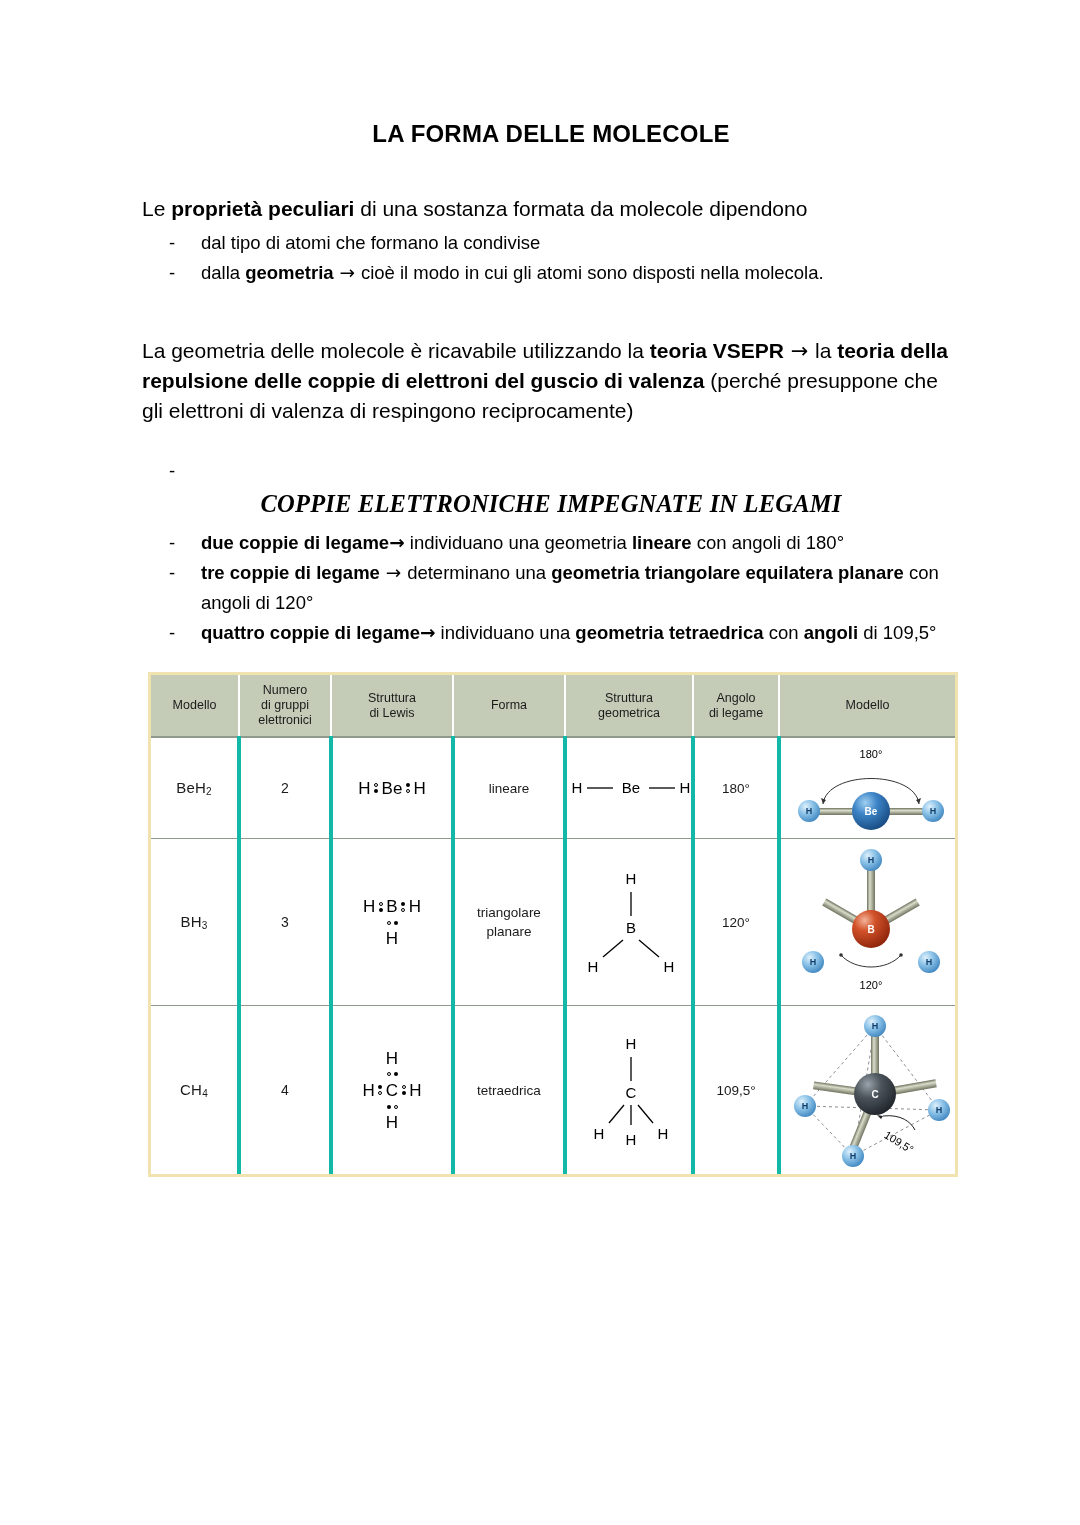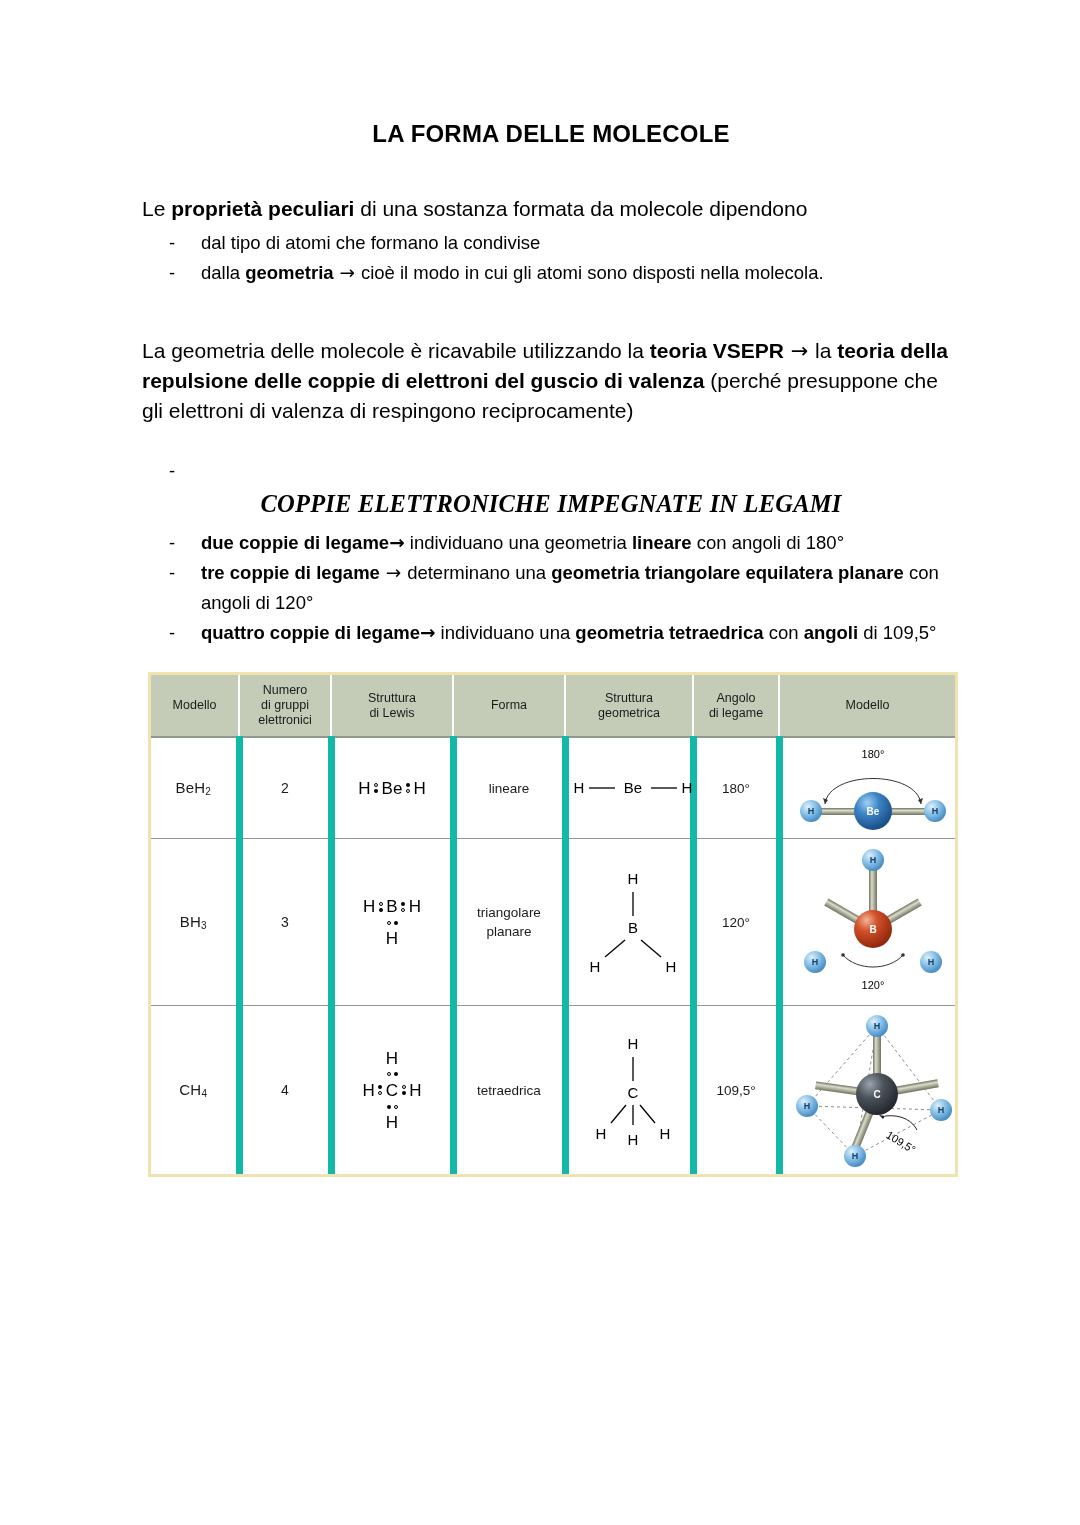--- a/index.html
+++ b/index.html
@@ -109,21 +109,21 @@
     text-align: center;
     vertical-align: middle;
     padding: 8px 2px;
     border-right: 2px solid #ffffff;
     border-bottom: 2px solid #8f9a8c;
     height: 54px;
     box-sizing: border-box;
   }
   table.vsepr th:last-child { border-right: none; }
   table.vsepr td {
-    border-right: 7px solid #14b8a6;
+    border-right: 4px solid #14b8a6;
     border-bottom: 1px solid #8f9a8c;
     text-align: center;
     vertical-align: middle;
     font-size: 14px;
     color: #1b1b1b;
     padding: 4px 2px;
   }
   table.vsepr td:last-child { border-right: none; }
   table.vsepr tr:last-child td { border-bottom: none; }
 

